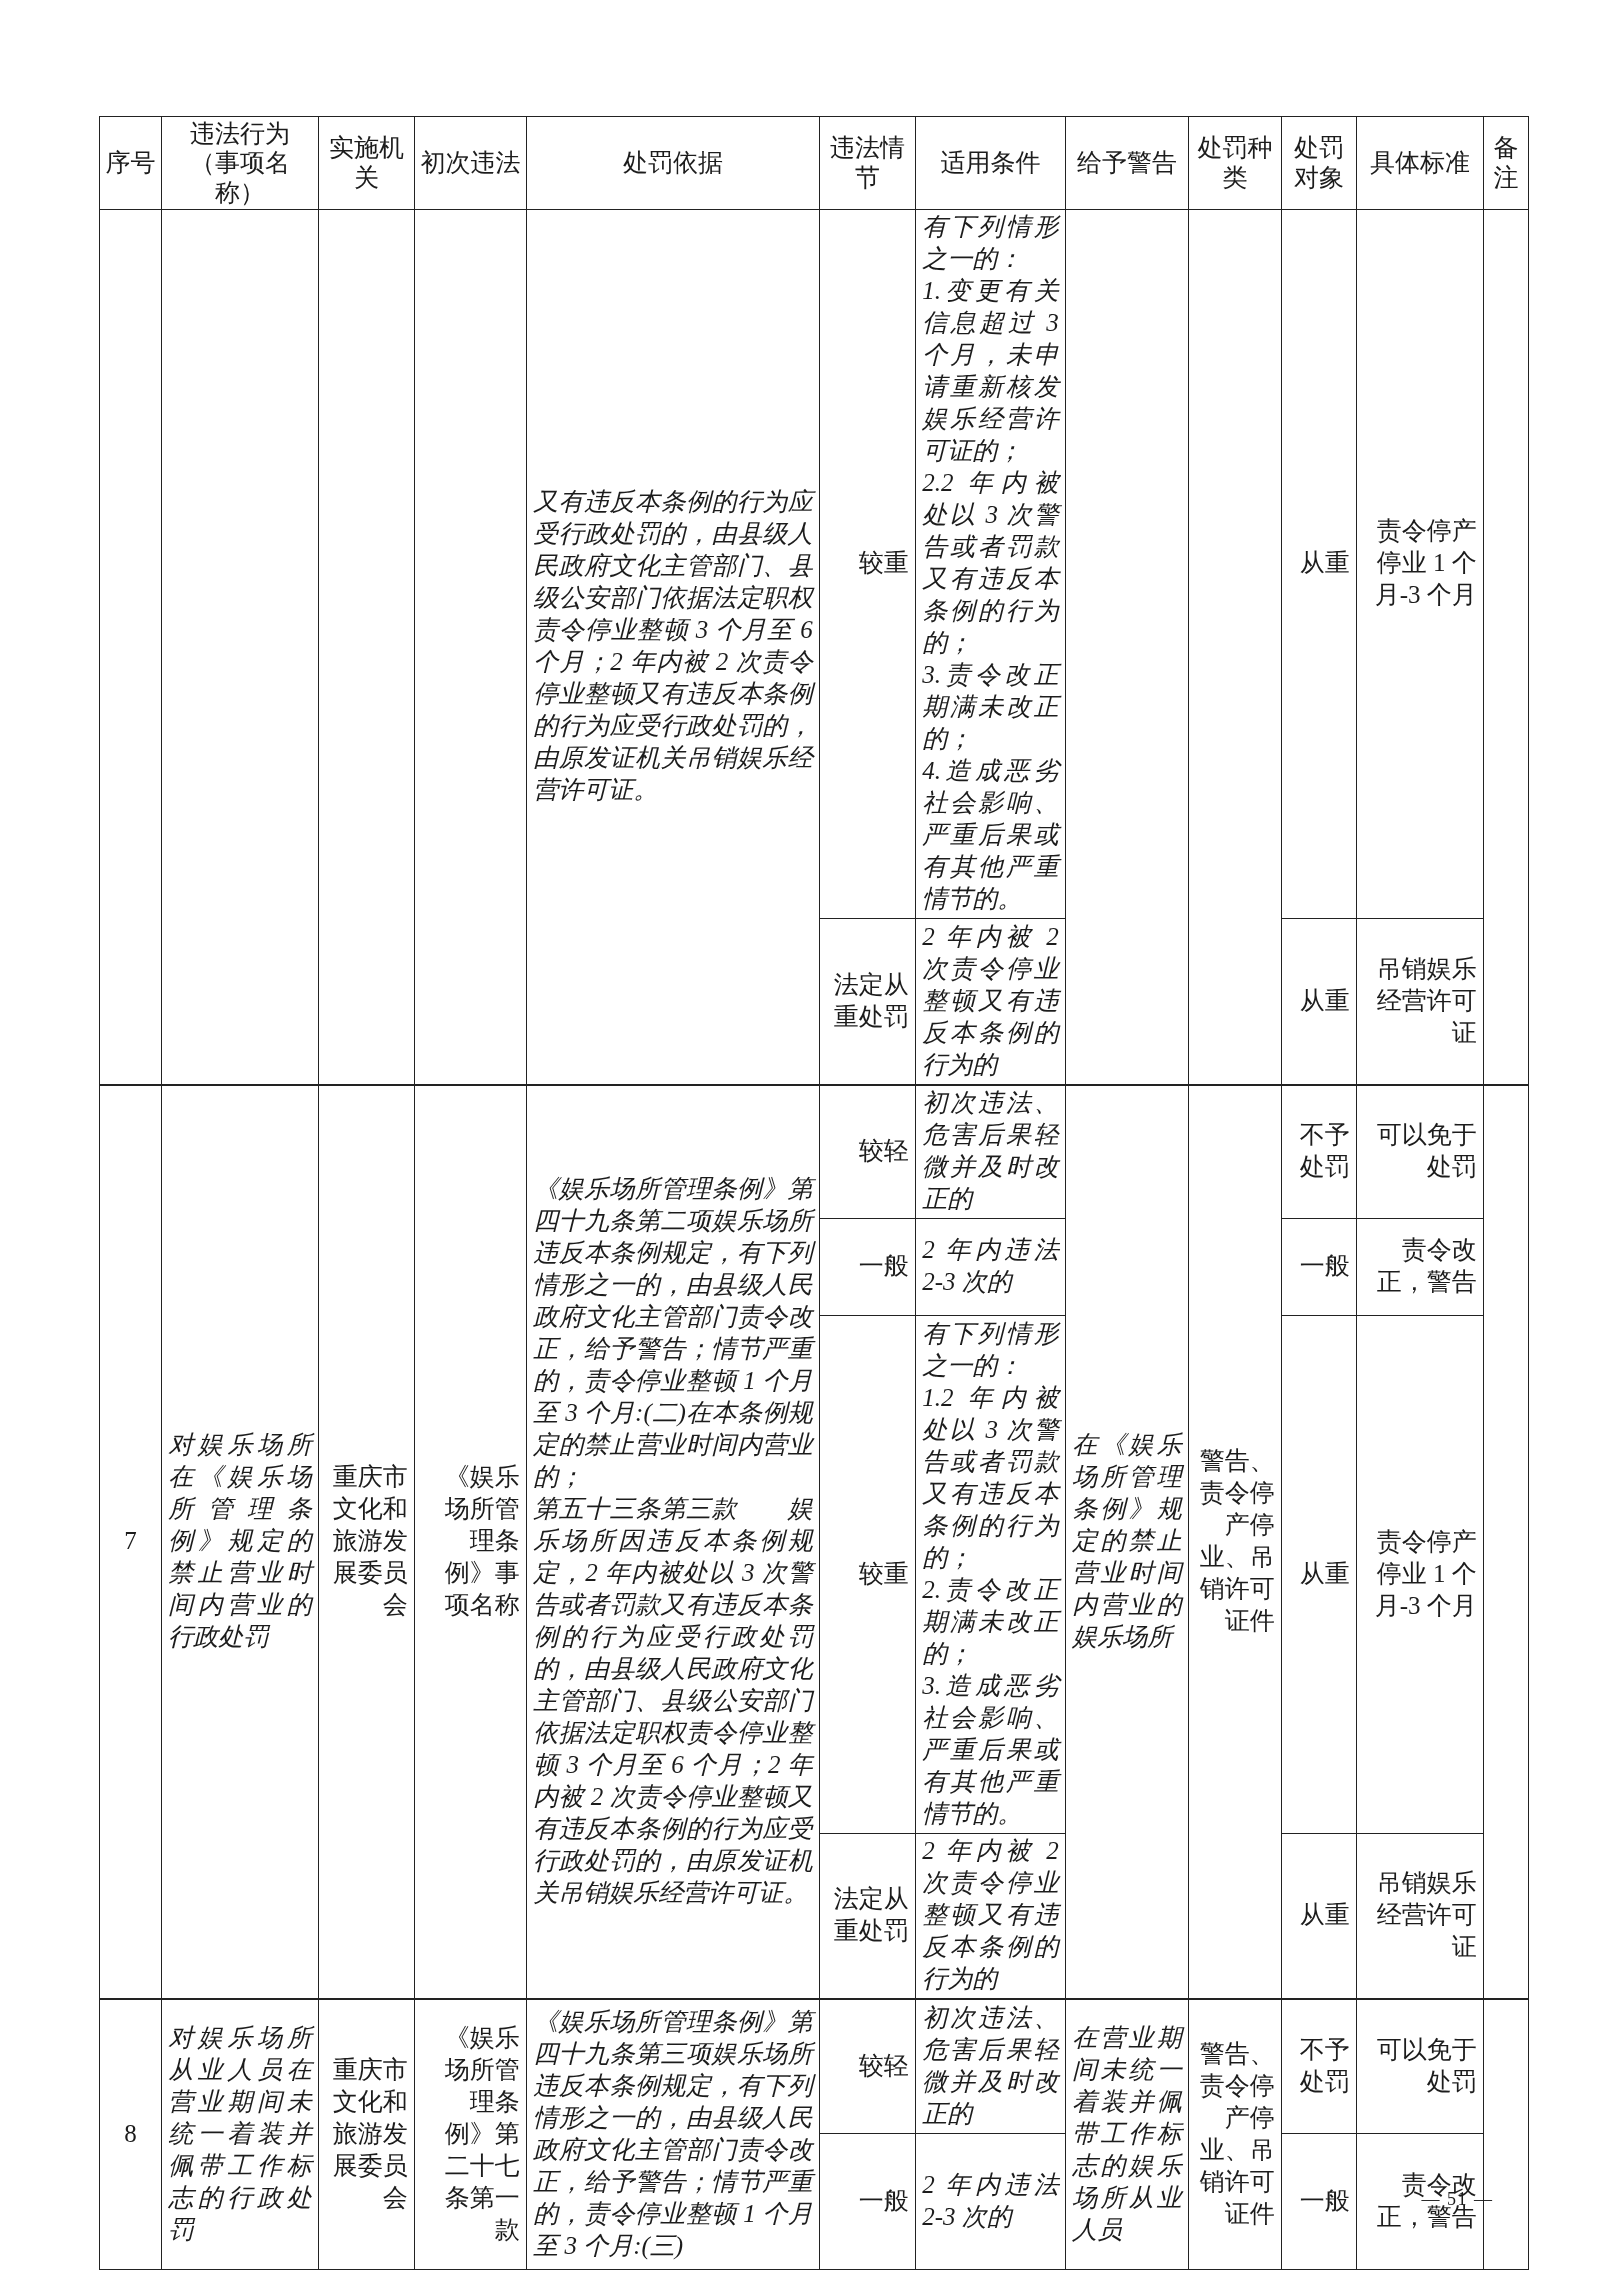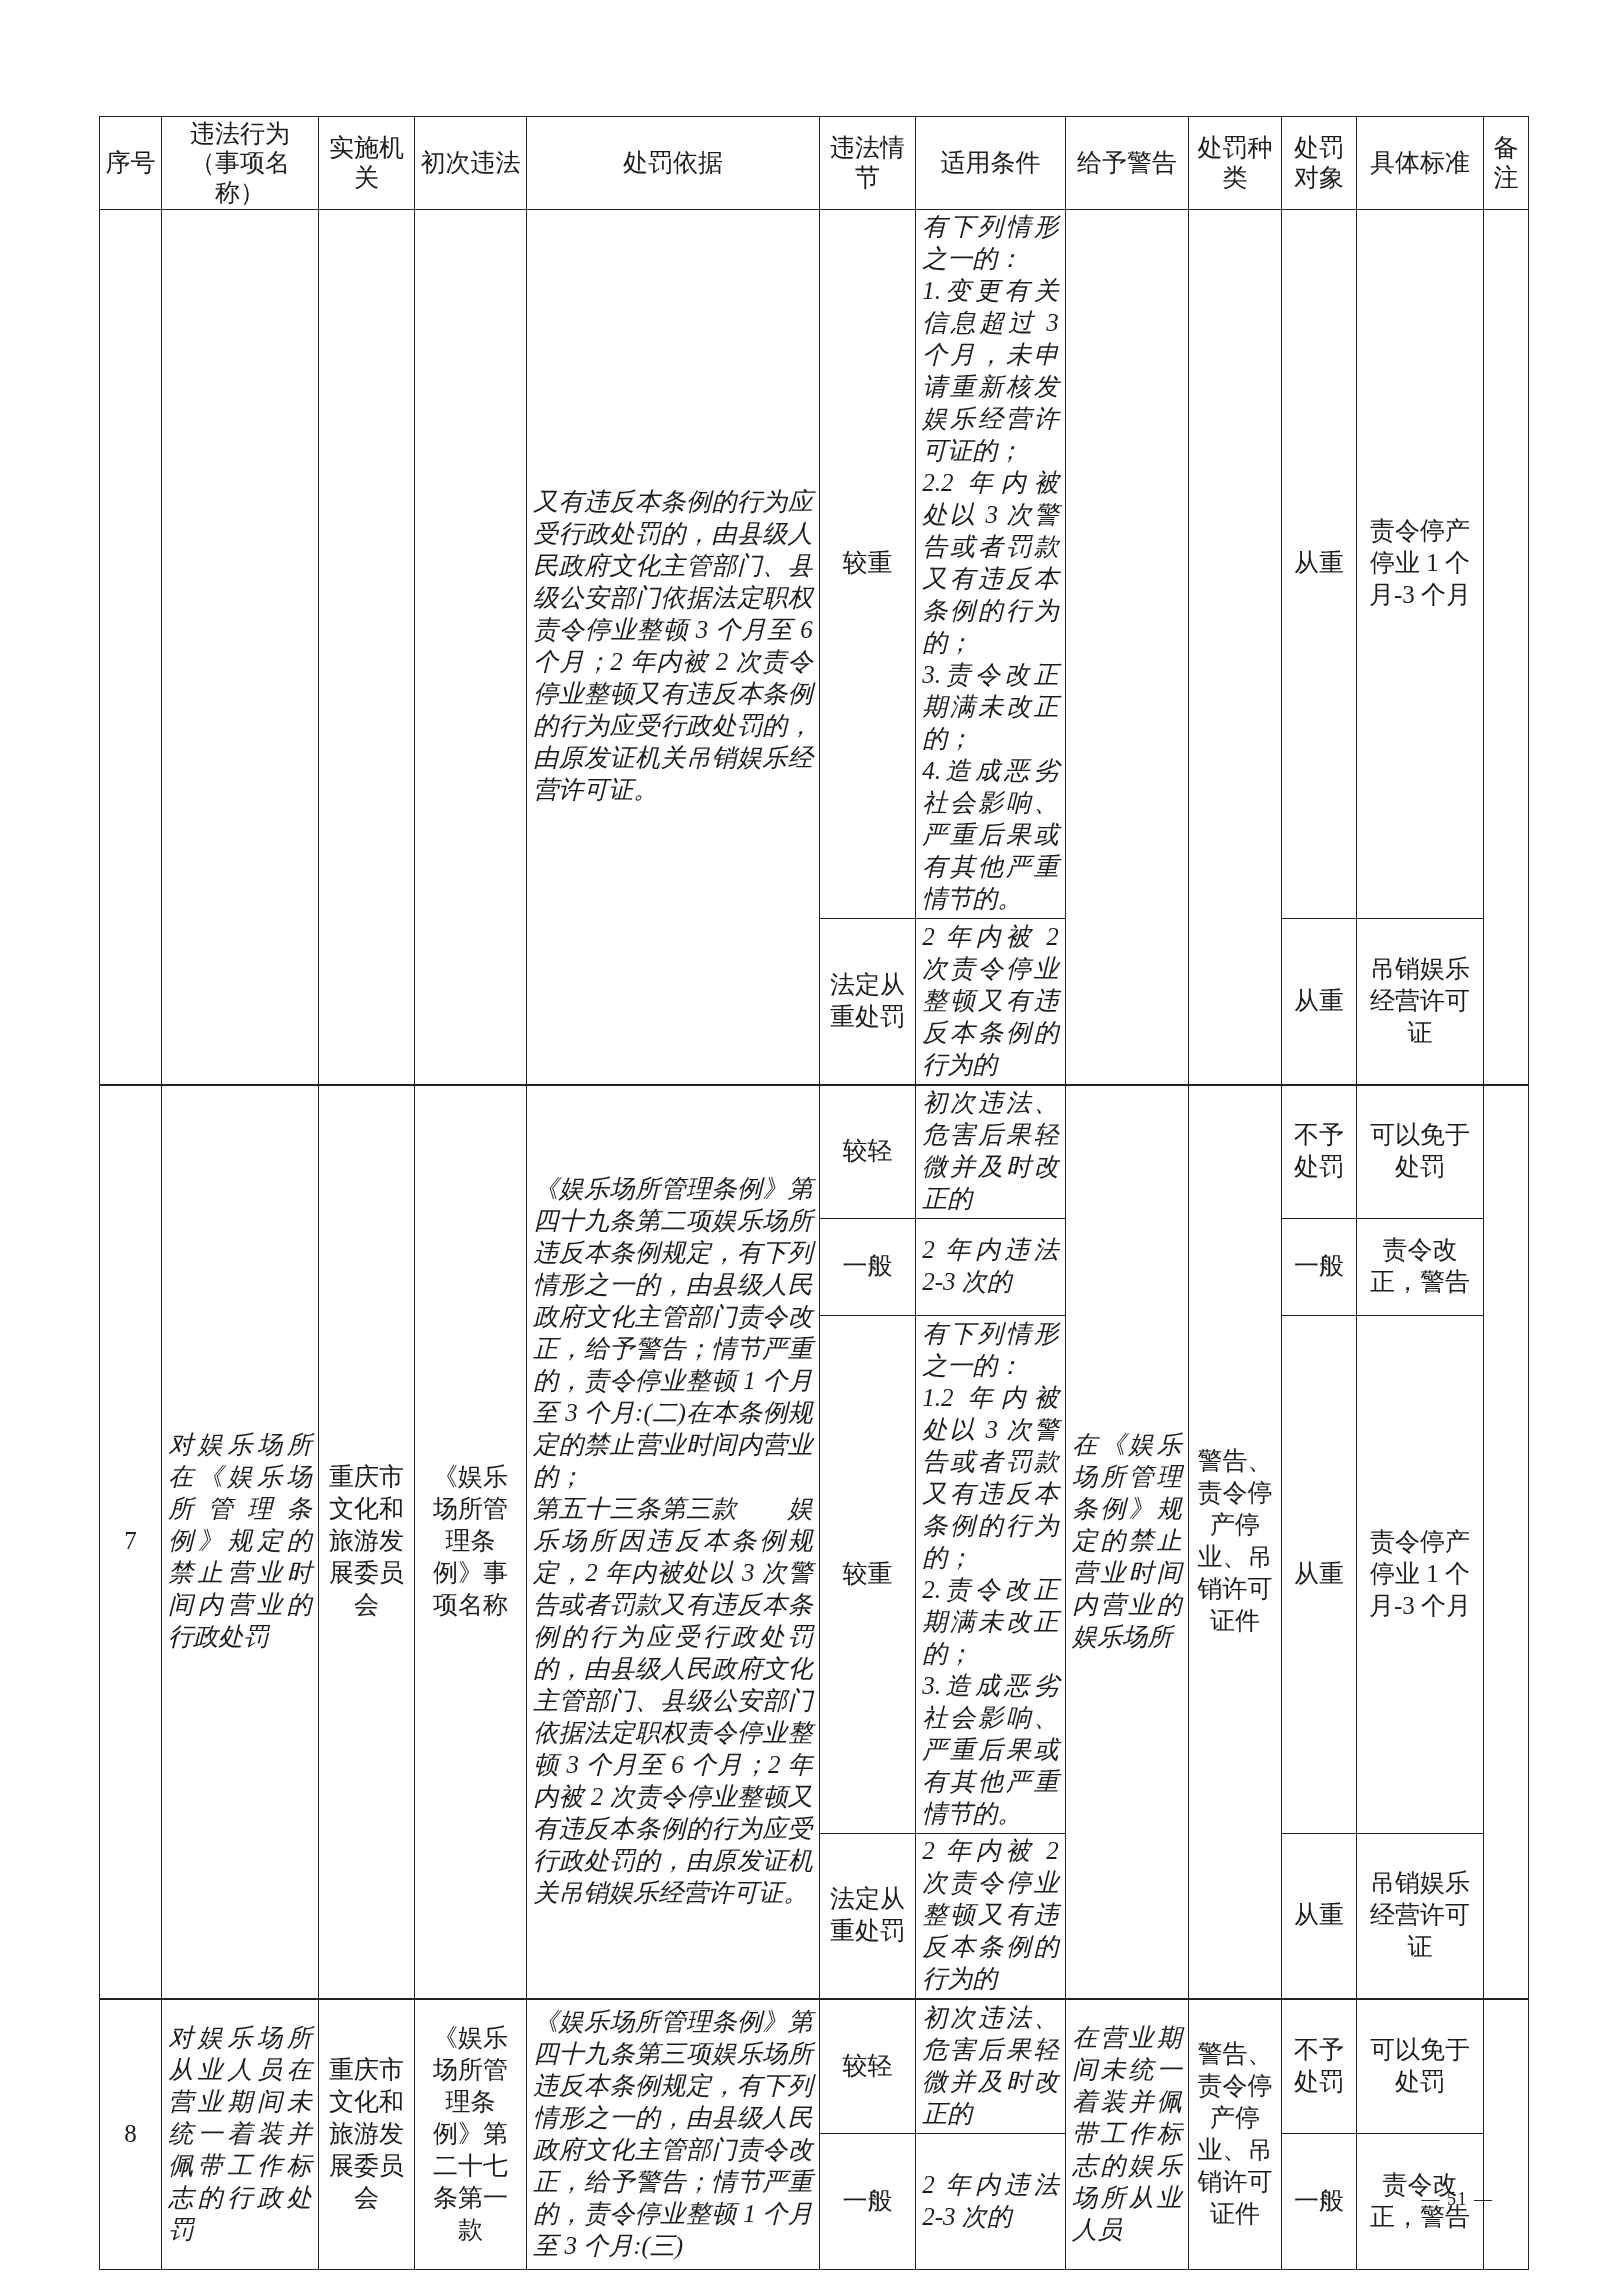--- a/index.html
+++ b/index.html
@@ -45,21 +45,21 @@
   tr.r-a2     { height: 156px; }
   tr.r-b1     { height: 126px; }
   tr.r-b2     { height: 97px; }
   tr.r-b3     { height: 494px; }
   tr.r-b4     { height: 153px; }
   tr.r-c1     { height: 120px; }
   tr.r-c2     { height: 136px; }
   tr.sec-top th, tr.sec-top td { border-top-width: 2.3px; }
   td.c-seq   { text-align: center; }
   td.c-para  { text-align: justify; white-space: pre-line; font-style: italic; }
-  td.c-plain { text-align: center; white-space: pre-line; }
+  td.c-plain { text-align: right; white-space: pre-line; }
   td.v-top   { vertical-align: top; }
   #footer-page-num {
     position: absolute;
     top: 2189px;
     left: 1342px;
     width: 231px;
     text-align: center;
     font-size: 18px;
     letter-spacing: 1.5px;
   }

